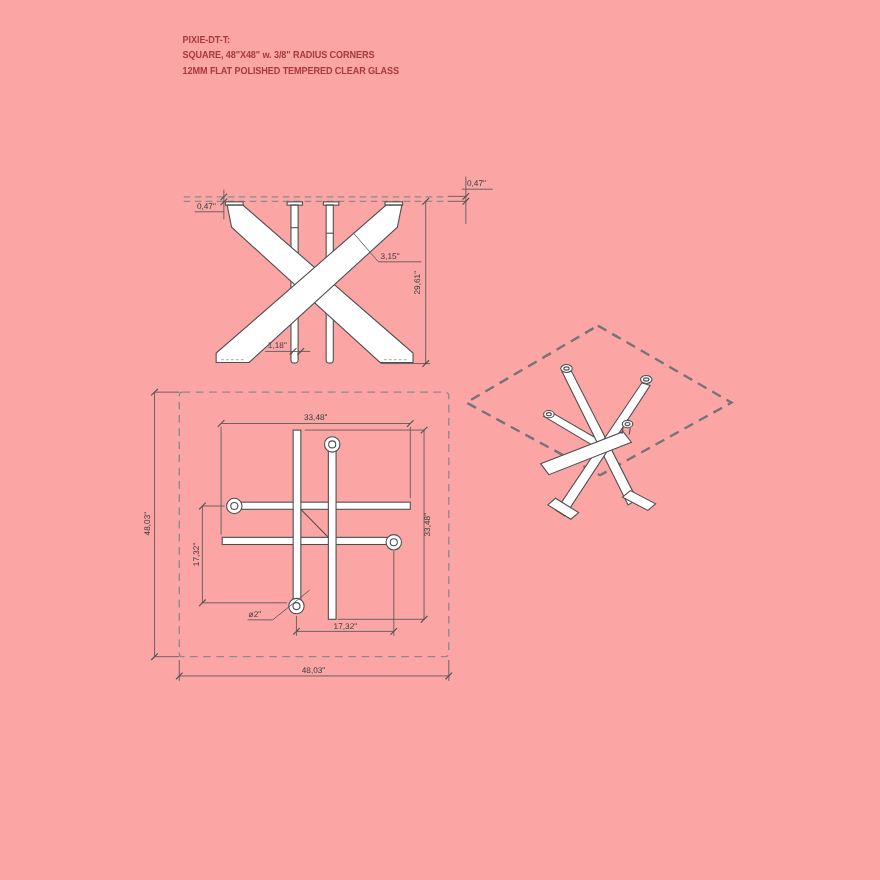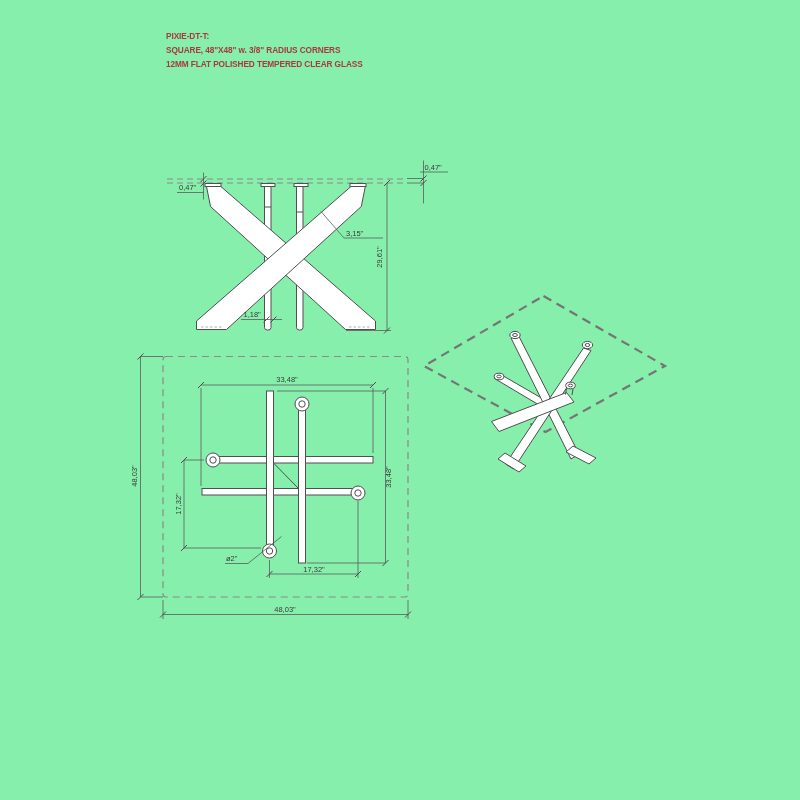--- a/index.html
+++ b/index.html
@@ -1,16 +1,16 @@
 <!DOCTYPE html>
 <html><head>
 <meta charset="utf-8">
 <style>
   html,body{margin:0;padding:0;background:#ffffff;}
-  .sheet{position:relative;width:800px;height:800px;background:#86efac;overflow:hidden;
+  .sheet{position:relative;width:800px;height:800px;background:#fca5a5;overflow:hidden;
          font-family:"Liberation Sans",sans-serif;}
   .title-block{position:absolute;left:166px;top:29px;color:#a93a3c;font-size:9.2px;
                line-height:14px;font-weight:600;letter-spacing:-.1px;
                transform:scaleX(.9);transform-origin:left top;white-space:nowrap;}
   .title-block div{height:14px;}
   svg{position:absolute;left:0;top:0;}
   svg text{font-family:"Liberation Sans",sans-serif;font-size:7.5px;fill:#3a3a3a;}
   .geo{stroke:#4f4f4f;stroke-width:1;fill:#ffffff;}
   .geoline{stroke:#4f4f4f;stroke-width:1;fill:none;}
   .dim{stroke:#5a5a5a;stroke-width:.8;fill:none;}

